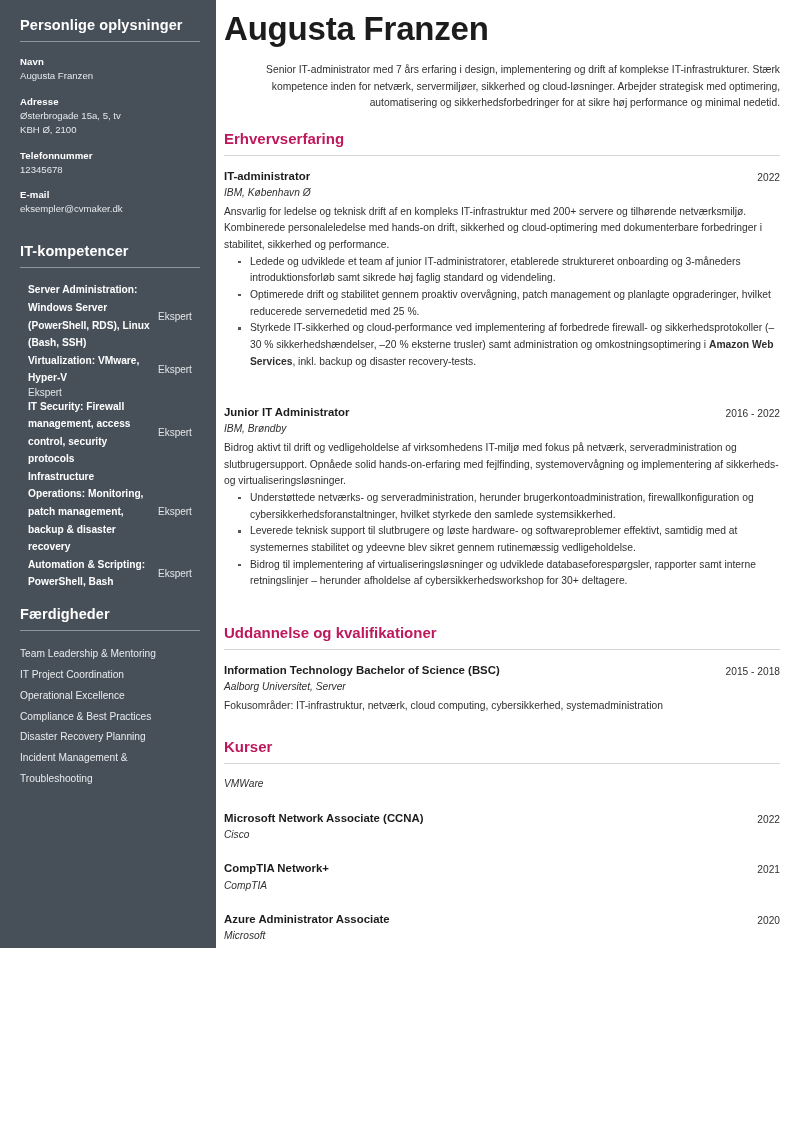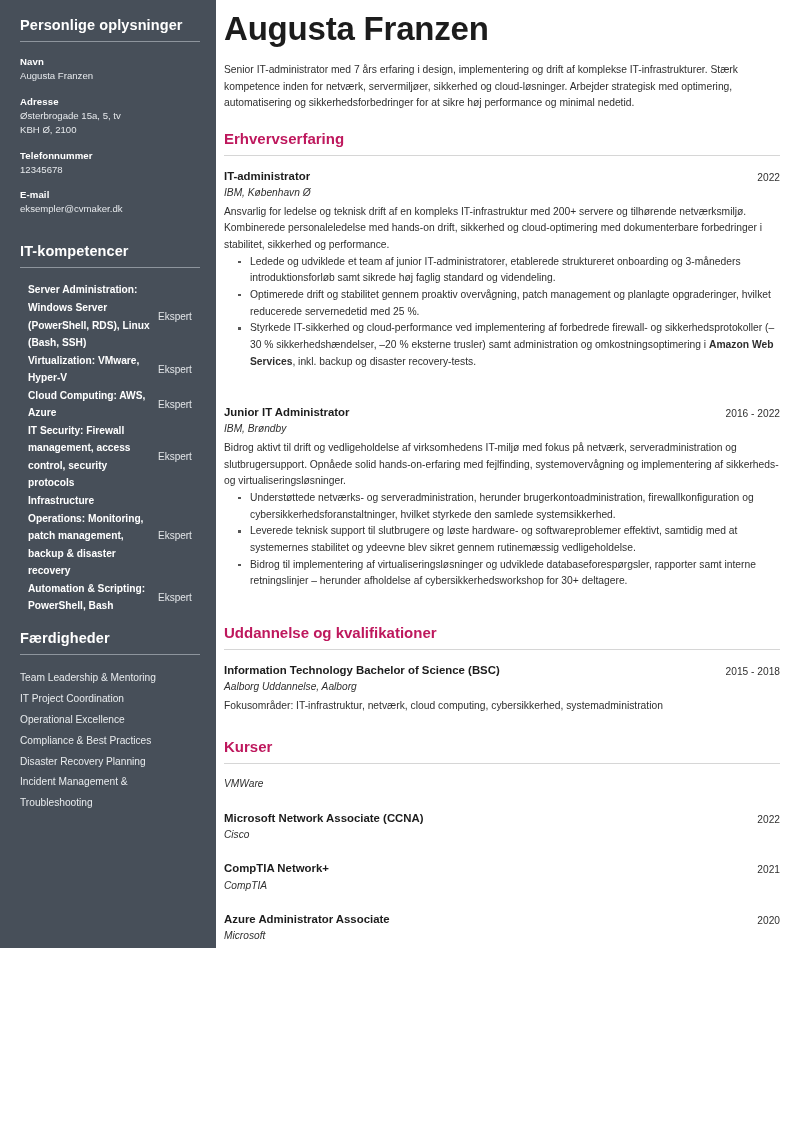--- a/index.html
+++ b/index.html
@@ -111,21 +111,21 @@
     color: #1c1c1c;
     margin: 0 0 14px 0;
     line-height: 1.15;
     letter-spacing: -.2px;
   }
   .summary {
     font-size: 10.3px;
     line-height: 1.62;
     color: #2f2f2f;
     margin: 0 0 18px 0;
-    text-align: left;
+    text-align: right;
   }
   .sec-head {
     font-size: 15px;
     font-weight: bold;
     color: #be185d;
     margin: 0 0 7px 0;
     line-height: 1.2;
   }
   .sec-rule {
     height: 1px;
@@ -230,21 +230,20 @@
       <div>
         <div class="skill-row">
           <span class="skill-name">Server Administration: Windows Server (PowerShell, RDS), Linux (Bash, SSH)</span>
           <span class="skill-level">Ekspert</span>
         </div>
         <div class="skill-row">
           <span class="skill-name">Virtualization: VMware, Hyper-V</span>
           <span class="skill-level">Ekspert</span>
         </div>
         <div class="skill-row">
-          <span class="skill-name">Cloud Computing: AWS, Azure</span>
           <span class="skill-level">Ekspert</span>
         </div>
         <div class="skill-row">
           <span class="skill-name">IT Security: Firewall management, access control, security protocols</span>
           <span class="skill-level">Ekspert</span>
         </div>
         <div class="skill-row">
           <span class="skill-name">Infrastructure Operations: Monitoring, patch management, backup &amp; disaster recovery</span>
           <span class="skill-level">Ekspert</span>
         </div>
@@ -313,21 +312,21 @@
     <div class="spacer-lg"></div>
 
     <h2 class="sec-head">Uddannelse og kvalifikationer</h2>
     <div class="sec-rule"></div>
 
     <div class="entry">
       <div class="entry-top">
         <span class="entry-title">Information Technology Bachelor of Science (BSC)</span>
         <span class="entry-date">2015 - 2018</span>
       </div>
-      <div class="entry-sub">Aalborg Uddannelse, Aalborg</div>
+      <div class="entry-sub">Aalborg Universitet, Server</div>
       <p class="entry-desc">Fokusområder: IT-infrastruktur, netværk, cloud computing, cybersikkerhed, systemadministration</p>
     </div>
 
     <div class="spacer-md"></div>
 
     <h2 class="sec-head">Kurser</h2>
     <div class="sec-rule"></div>
 
     <div class="course-entry">
       <div class="entry-sub">VMWare</div>

